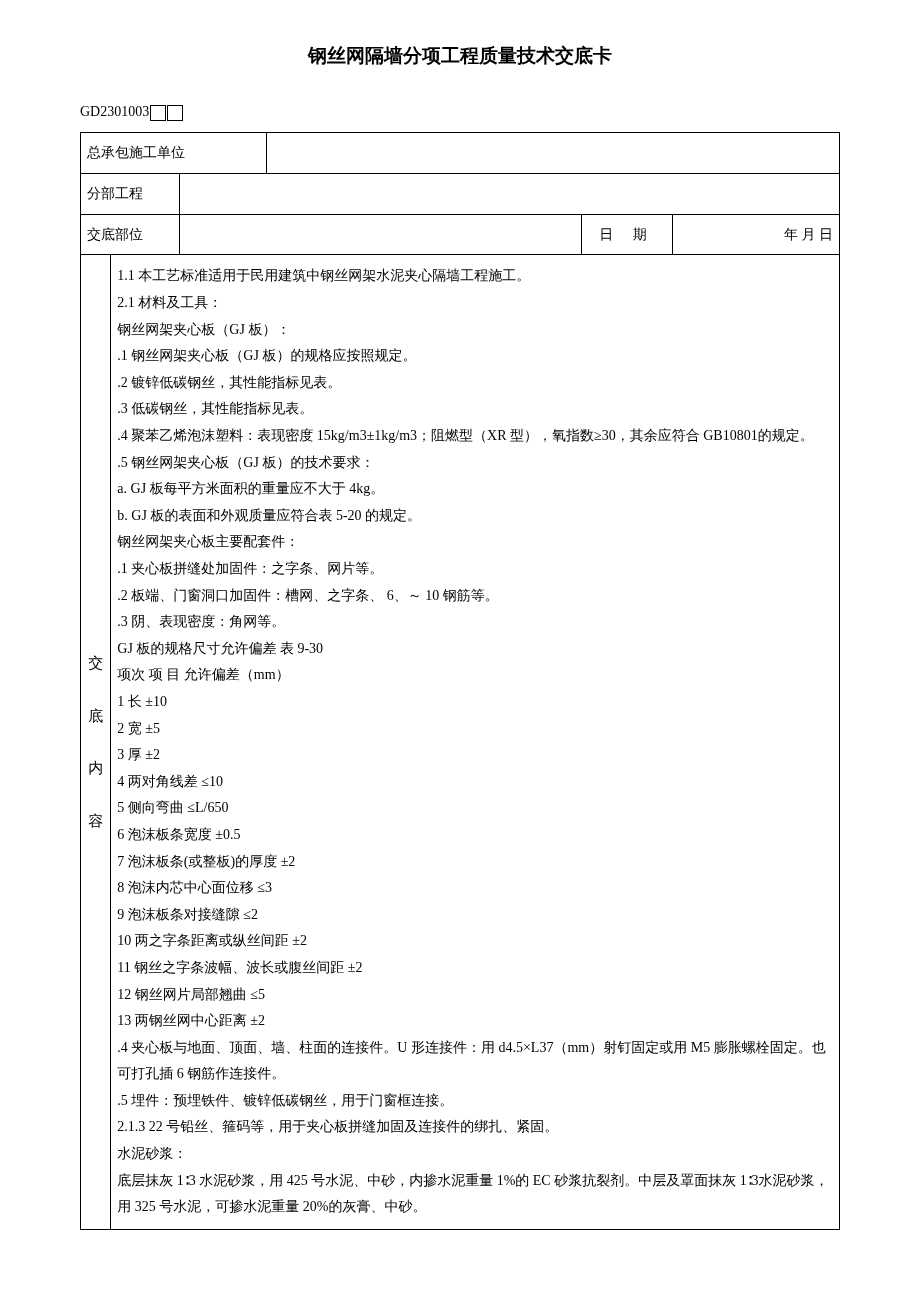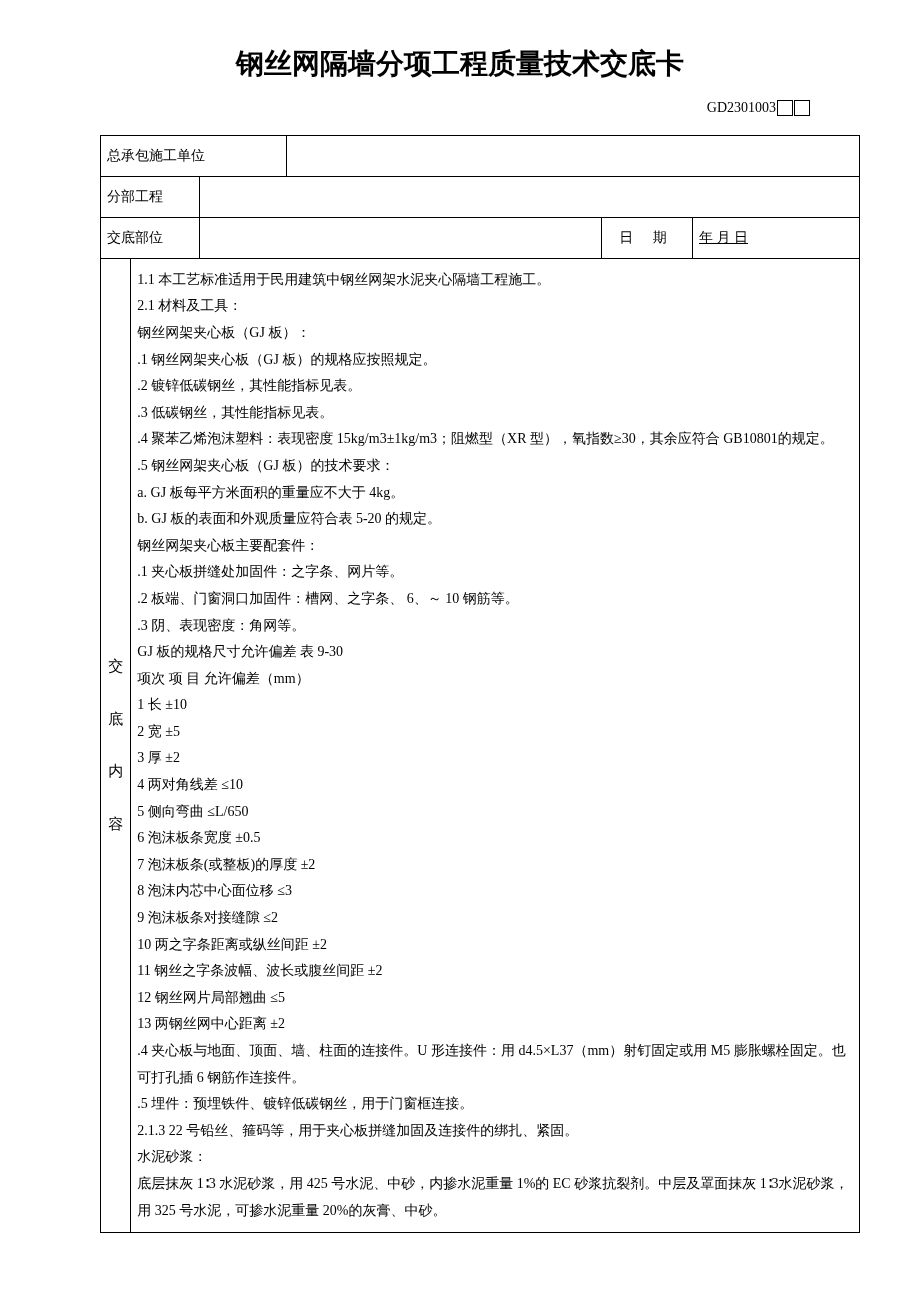--- a/index.html
+++ b/index.html
@@ -6,60 +6,58 @@
       font-family: "SimSun", "宋体", serif;
       font-size: 14px;
       margin: 0;
       padding: 40px 80px;
       background: #fff;
       color: #000;
       line-height: 1.7;
     }
     .title {
       text-align: center;
-      font-size: 28px;
+      font-size: 19px;
       font-weight: bold;
-      margin-bottom: 8px;
+      margin-bottom: 28px;
     }
     .docnum-row {
-      text-align: right;
-      margin-bottom: 16px;
+      text-align: left;
+      margin-bottom: 8px;
       padding-right: 30px;
     }
     .docnum-box {
       display: inline-block;
       border: 1px solid #000;
       width: 14px;
       height: 14px;
       vertical-align: middle;
       margin-left: 1px;
     }
     table.main {
       border-collapse: collapse;
       width: 100%;
       table-layout: fixed;
-      margin-left: 20px;
     }
     table.main td {
       border: 1px solid #000;
       padding: 8px 6px;
       vertical-align: middle;
       word-break: break-all;
     }
     .label-cell {
       text-align: left;
       padding-left: 8px;
     }
     .date-label {
       text-align: center;
       letter-spacing: 8px;
     }
     .date-value {
-      text-align: left;
-      text-decoration: underline;
+      text-align: right;
     }
     .content-cell {
       padding: 10px 8px;
       text-align: left;
       vertical-align: top;
       line-height: 1.9;
     }
     .vertical-label {
       text-align: center;
       vertical-align: middle;

